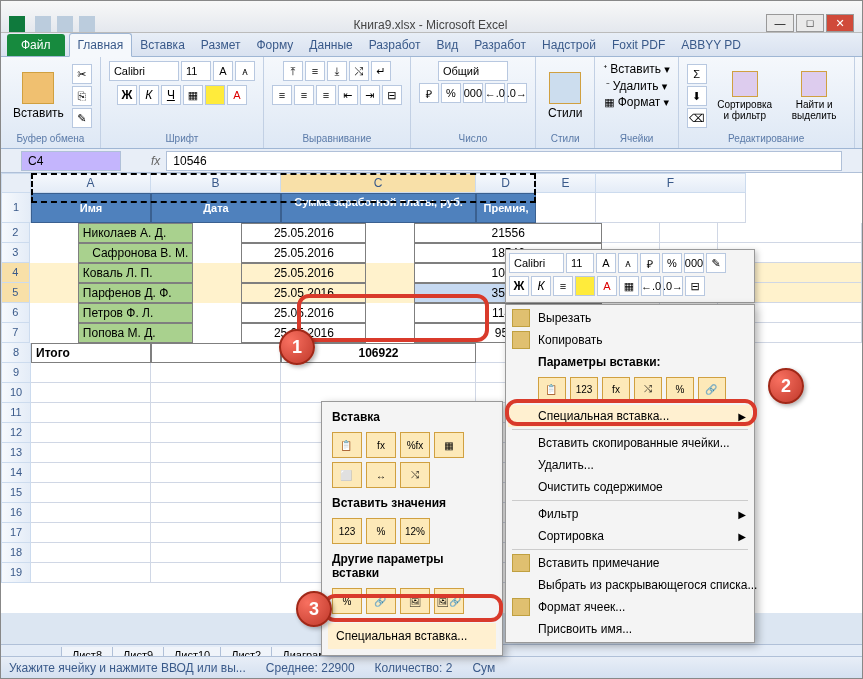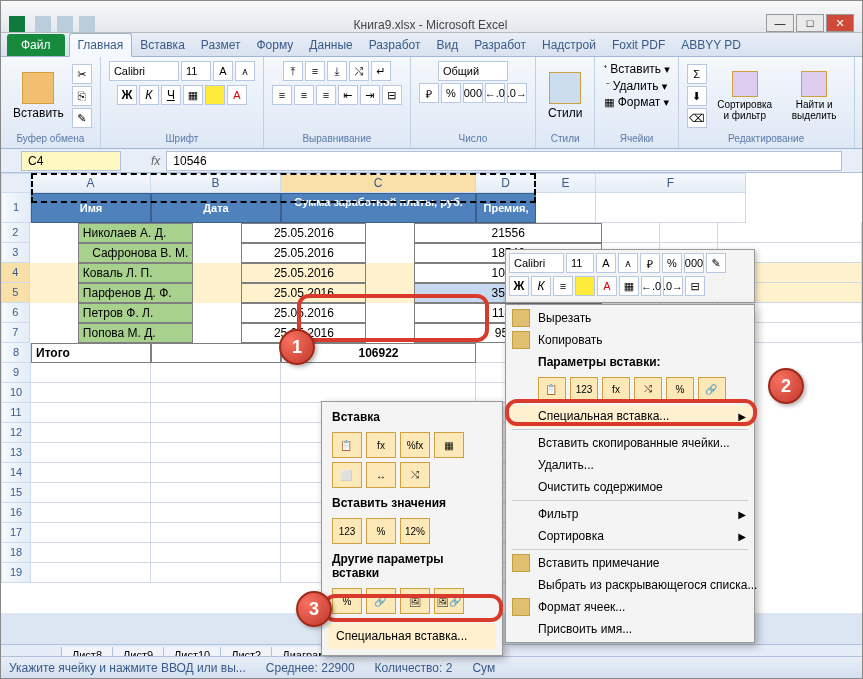--- a/index.html
+++ b/index.html
@@ -30,21 +30,21 @@
 .group-content { display: flex; gap: 4px; align-items: center; flex: 1; }
 .big-btn { display: flex; flex-direction: column; align-items: center; gap: 2px; padding: 2px 4px; }
 .big-btn .icn { width: 32px; height: 32px; background: #f0c070; border: 1px solid #d0a040; }
 .mini-btn { width: 20px; height: 20px; background: #fff; border: 1px solid #b8c8e0; display: inline-flex; align-items: center; justify-content: center; font-size: 11px; }
 .font-combo { height: 20px; border: 1px solid #b8c8e0; background: #fff; padding: 0 4px; display: inline-flex; align-items: center; font-size: 11px; }
 .row-mini { display: flex; gap: 2px; margin-bottom: 2px; text-align: center; }
 .col-group { display: flex; flex-direction: column; gap: 2px; }
 
 
 .formula-row { height: 24px; background: #e8eef7; display: flex; align-items: center; border-bottom: 1px solid #b0c0d8; padding: 0 20px; }
-.name-box { width: 100px; height: 20px; background: #fef9c3; border: 1px solid #b0c0d8; display: flex; align-items: center; padding: 0 6px; margin-right: 30px; }
+.name-box { width: 100px; height: 20px; background: #c4b5fd; border: 1px solid #b0c0d8; display: flex; align-items: center; padding: 0 6px; margin-right: 30px; }
 .fx { color: #666; font-style: italic; margin-right: 6px; }
 .formula-input { flex: 1; height: 20px; background: #fff; border: 1px solid #b0c0d8; padding: 0 6px; display: flex; align-items: center; }
 
 
 .grid-wrap { position: relative; background: #fff; height: 440px; overflow: hidden; }
 .grid-header-row { display: flex; height: 20px; }
 .grid-corner { width: 30px; background: #e8eef7; border: 1px solid #ccdbee; }
 .col-header { background: linear-gradient(#f6f9fd, #e4ecf7); border: 1px solid #ccdbee; border-left: none; text-align: center; color: #3a5a8a; font-size: 12px; line-height: 18px; }
 .col-header.sel { background: #f8e0a8; }
 .row-wrap { display: flex; height: 20px; }

